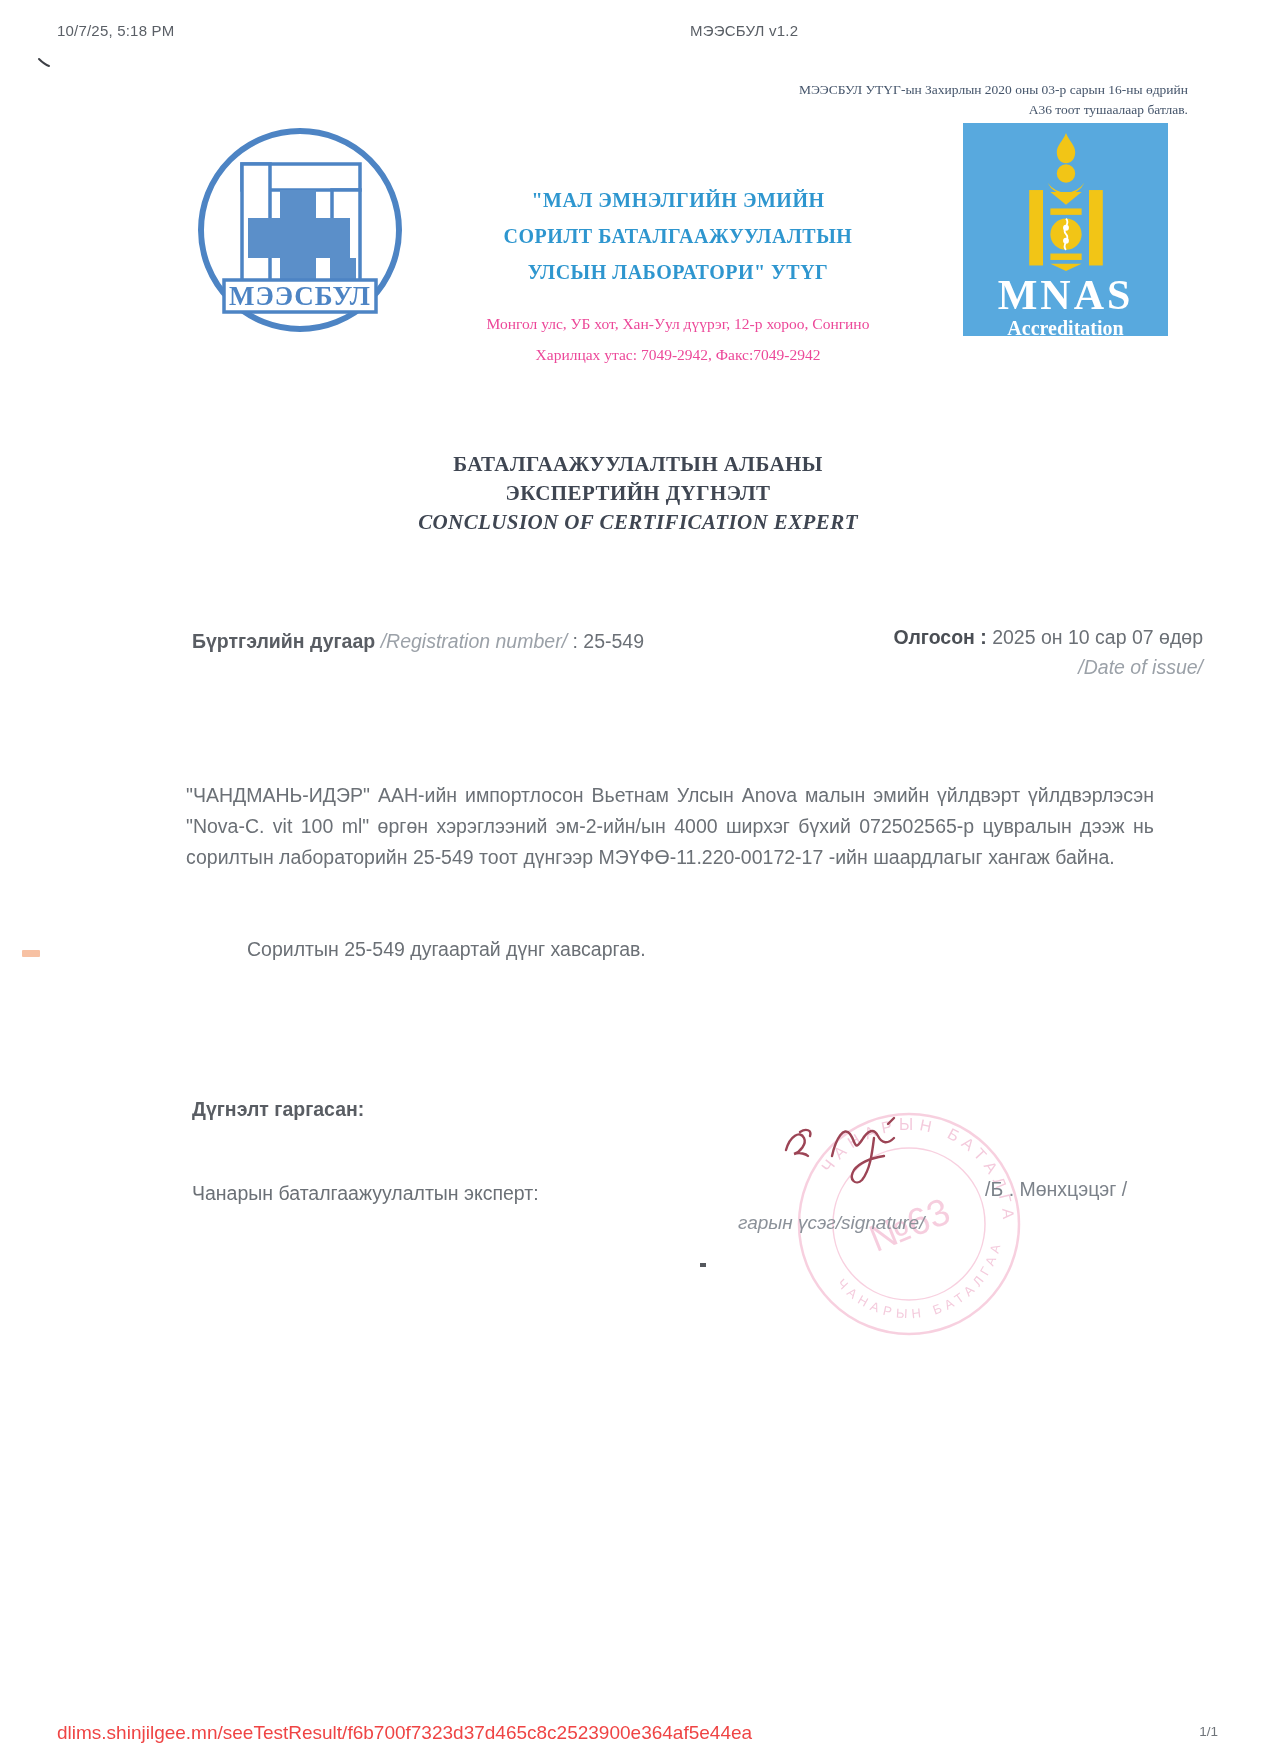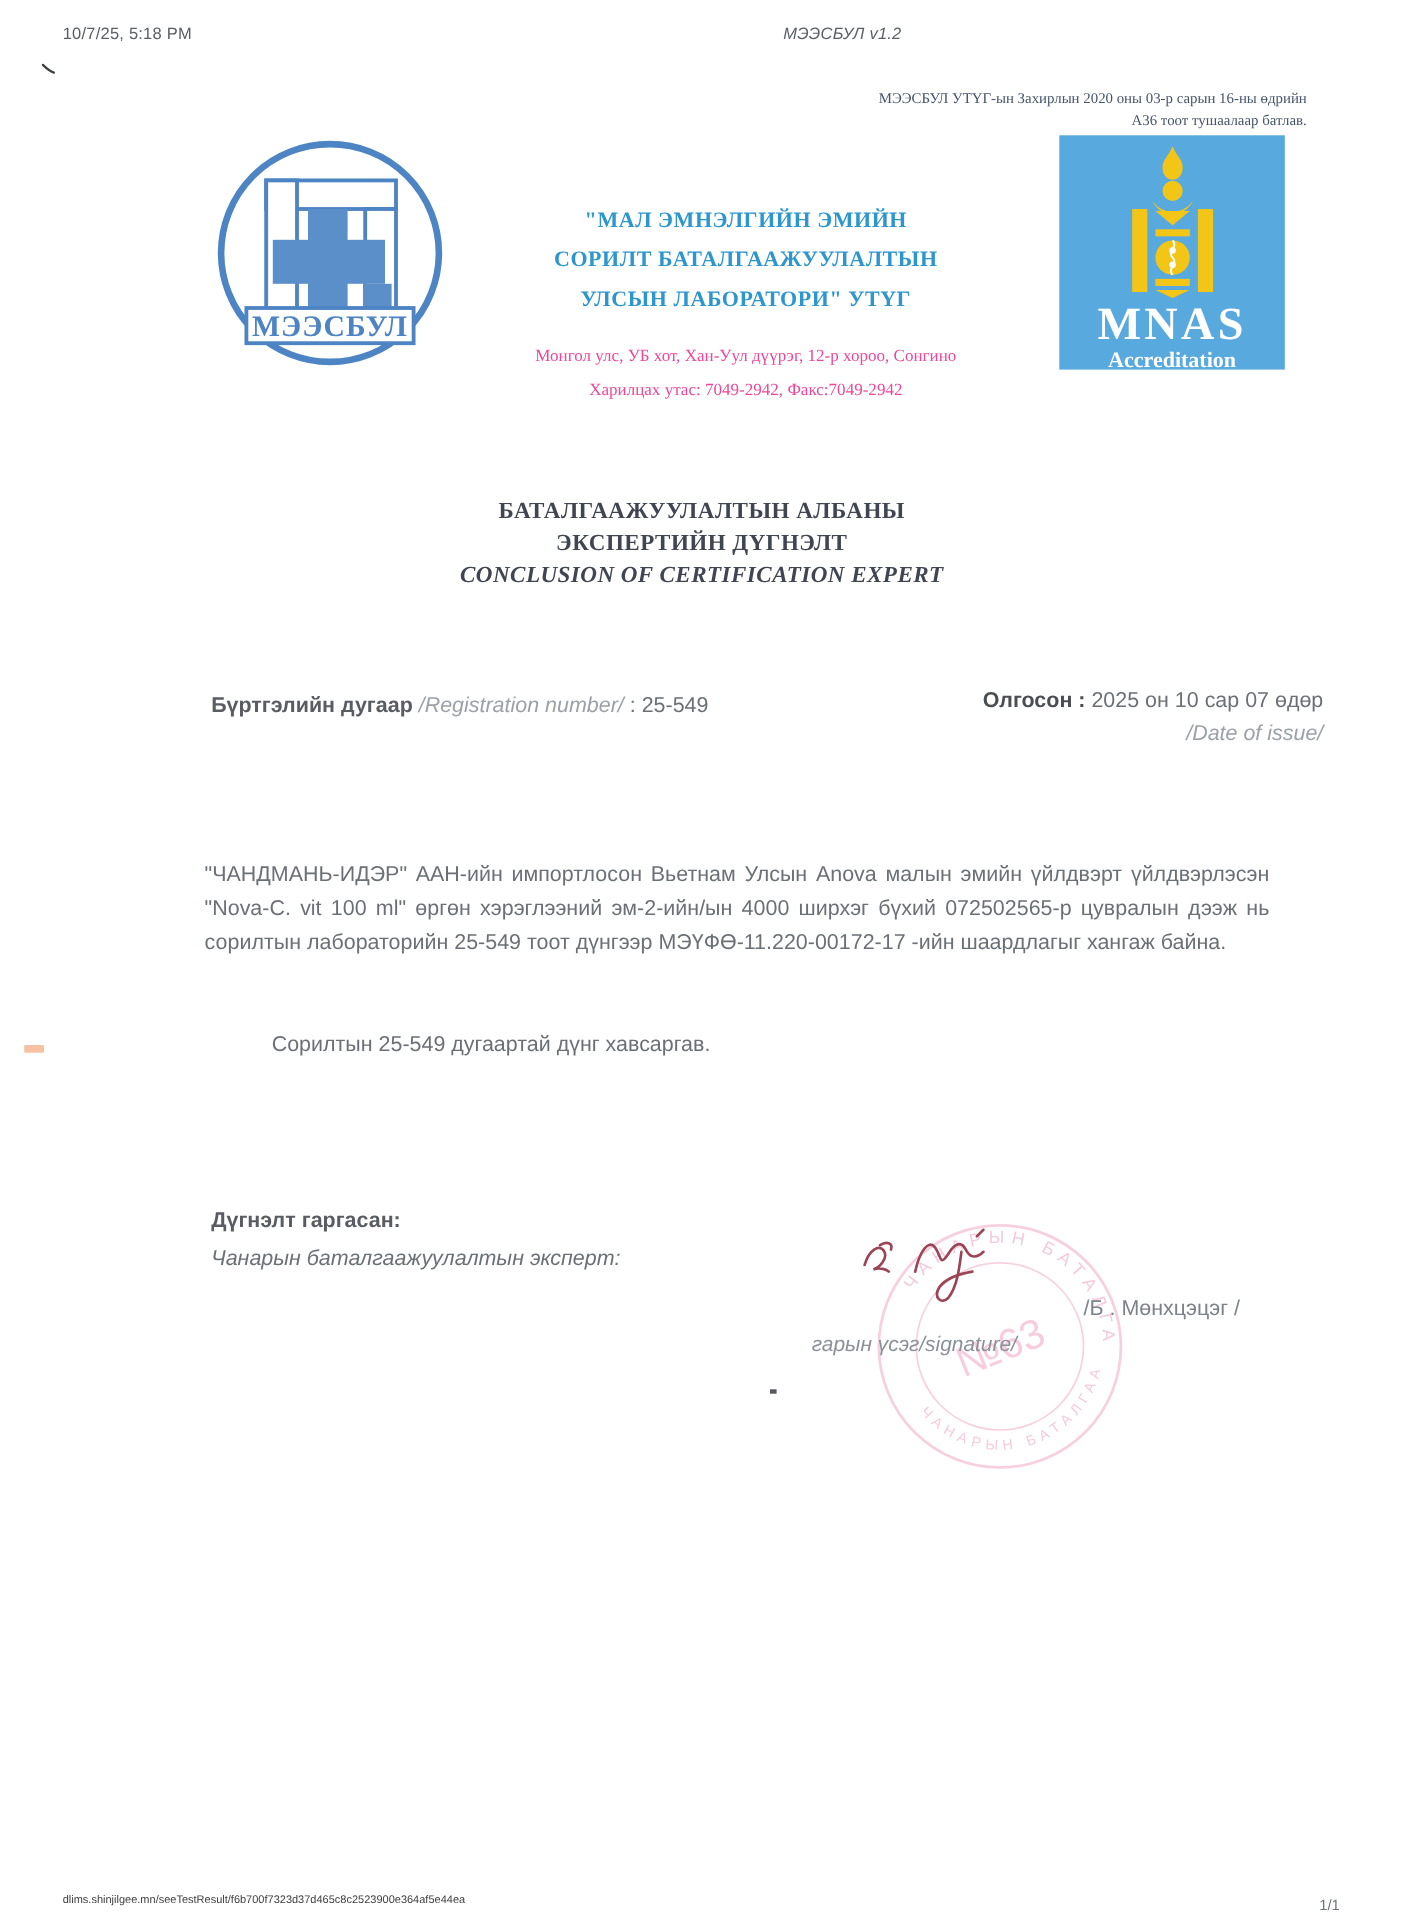--- a/index.html
+++ b/index.html
@@ -8,21 +8,21 @@
     width:1276px;height:1755px;
     background:#ffffff;
     overflow:hidden;
     font-family:"Liberation Sans",sans-serif;
     color:#6b7076;
   }
   .abs{position:absolute;}
 
   
   .print-meta{font-size:15px;color:#5a5f66;letter-spacing:.2px;}
-  .footer-url{font-size:10px;color:#404040;}
+  .footer-url{font-size:19px;color:#ef4444;}
   .footer-page{font-size:13.5px;color:#6f747a;}
 
   
   .approval{
     font-family:"Liberation Serif",serif;
     font-size:13.5px;color:#44546a;
     text-align:right;line-height:20px;
   }
 
   
@@ -89,21 +89,21 @@
 
   
   .artifact{position:absolute;}
 </style>
 </head>
 <body>
 
 <div id="page">
 
   <div class="abs print-meta" style="left:57px;top:22px;">10/7/25, 5:18 PM</div>
-  <div class="abs print-meta" style="left:712px;top:22px;font-style:italic;">МЭЭСБУЛ v1.2</div>
+  <div class="abs print-meta" style="left:690px;top:22px;">МЭЭСБУЛ v1.2</div>
 
   <svg class="artifact" style="left:36px;top:56px;" width="18" height="16">
     <path d="M3,3 C7,7 10,9 13,10" stroke="#3c3f45" stroke-width="2" fill="none" stroke-linecap="round"></path>
   </svg>
 
   <div class="abs approval" style="right:88px;top:80px;width:560px;">
     <div>МЭЭСБУЛ УТҮГ-ын Захирлын 2020 оны 03-р сарын 16-ны өдрийн</div>
     <div>А36 тоот тушаалаар батлав.</div>
   </div>
 
@@ -190,21 +190,21 @@
   </div>
 
 
   <p class="abs paragraph" style="left:186px;top:780px;margin:0;">"ЧАНДМАНЬ-ИДЭР" ААН-ийн импортлосон Вьетнам Улсын Anova малын эмийн үйлдвэрт үйлдвэрлэсэн "Nova-C. vit 100 ml" өргөн хэрэглээний эм-2-ийн/ын 4000 ширхэг бүхий 072502565-р цувралын дээж нь сорилтын лабораторийн 25-549 тоот дүнгээр МЭҮФӨ-11.220-00172-17 -ийн шаардлагыг хангаж байна.</p>
 
   <div class="abs attach-note" style="left:247px;top:938px;">Сорилтын 25-549 дугаартай дүнг хавсаргав.</div>
 
   <div class="artifact" style="left:22px;top:950px;width:18px;height:7px;background:#f5b28c;opacity:.8;border-radius:1px;"></div>
 
   <div class="abs sig-heading" style="left:192px;top:1098px;">Дүгнэлт гаргасан:</div>
-  <div class="abs sig-role" style="left:192px;top:1133px;font-style:italic;">Чанарын баталгаажуулалтын эксперт:</div>
+  <div class="abs sig-role" style="left:192px;top:1182px;">Чанарын баталгаажуулалтын эксперт:</div>
 
   <svg class="abs" style="left:785px;top:1100px;opacity:.55;" width="248" height="248" viewBox="0 0 248 248">
     <defs>
       <path id="arcTop" d="M124,124 m-94,0 a94,94 0 1,1 188,0"></path>
       <path id="arcBot" d="M124,124 m-94,0 a94,94 0 1,0 188,0"></path>
     </defs>
     <circle cx="124" cy="124" r="110" fill="none" stroke="#f2aac6" stroke-width="2.5"></circle>
     <circle cx="124" cy="124" r="76" fill="none" stroke="#f2aac6" stroke-width="1.5"></circle>
     <text font-family="Liberation Sans, sans-serif" font-size="16" fill="#eba0c0" letter-spacing="6">
       <textPath href="#arcTop" startOffset="18%">ЧАНАРЫН БАТАЛГАА</textPath>

